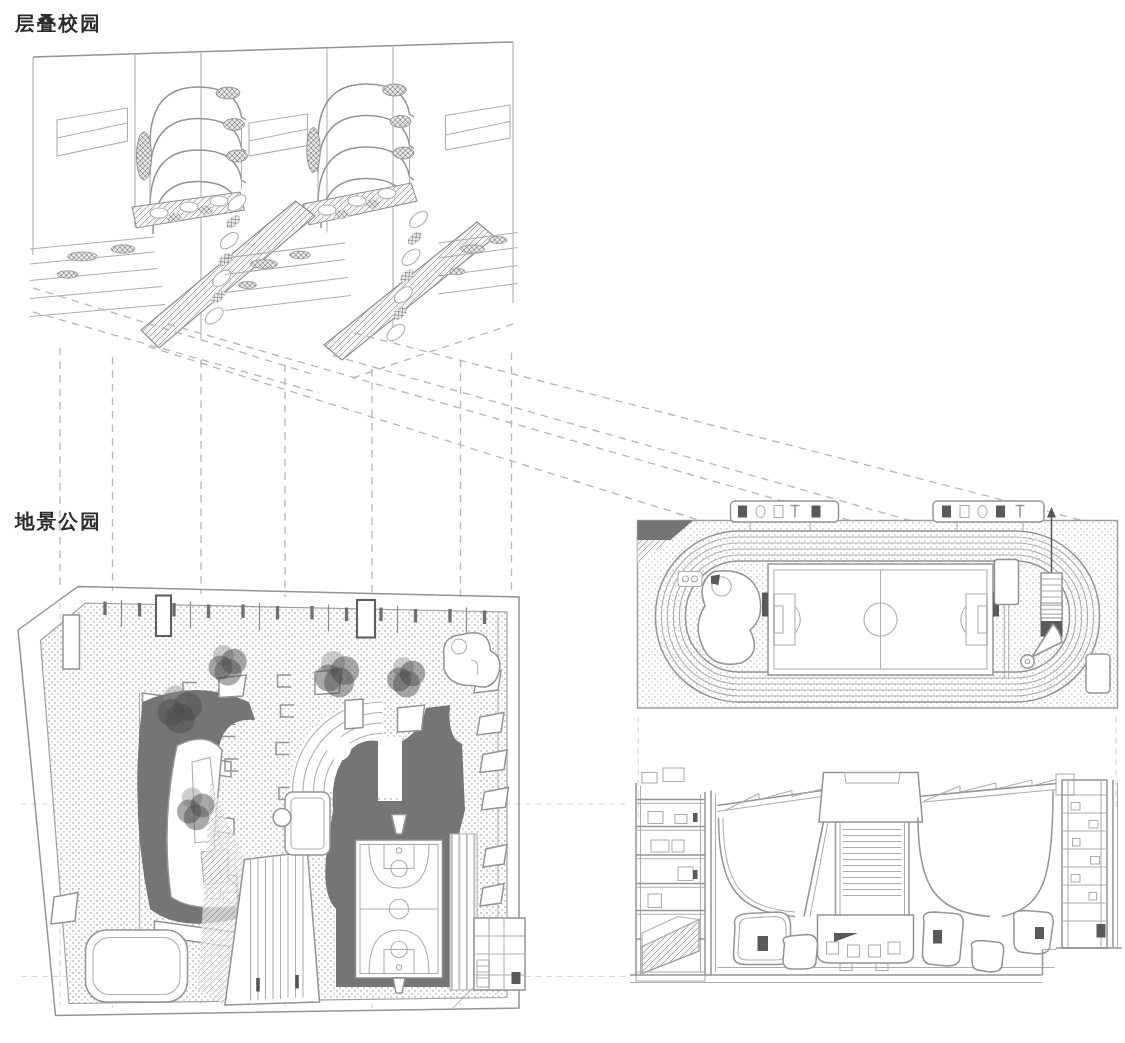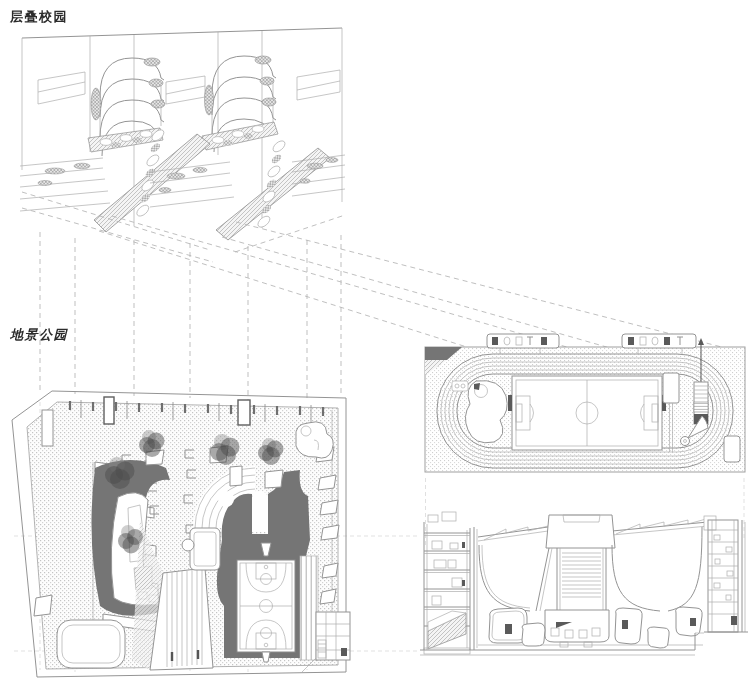--- a/index.html
+++ b/index.html
@@ -7,21 +7,21 @@
     --c-dashed:#b8b8b8; --c-dark-fill:#757575; --c-dark-accent:#5a5a5a;
     --c-tree:#4c4c4c; --c-label-text:#2b2b2b;
   }
   html,body{margin:0;padding:0;}
   body{width:750px;height:695px;background:var(--c-background);
        font-family:"DejaVu Sans","Liberation Sans",sans-serif;position:relative;overflow:hidden;}
   .stage{position:absolute;inset:0;width:750px;height:561px;border-radius:32px;}
   .dwg-label{position:absolute;font-size:13px;font-weight:700;color:var(--c-label-text);
              letter-spacing:1.5px;line-height:1;}
   #label-campus{left:10px;top:10px;}
-  #label-park{left:10px;top:328px;font-style:italic;}
+  #label-park{left:10px;top:342px;}
   svg{position:absolute;left:0;top:0;}
   .ln{stroke:var(--c-line);stroke-width:1;fill:none;}
   .lnt{stroke:var(--c-line-light);stroke-width:.7;fill:none;}
   .wf{fill:#fff;stroke:var(--c-line);stroke-width:1;}
   .wft{fill:#fff;stroke:var(--c-line-light);stroke-width:.7;}
   .dash{stroke:var(--c-dashed);stroke-width:.9;fill:none;stroke-dasharray:5 4;}
   .dash2{stroke:var(--c-dashed);stroke-width:.8;fill:none;stroke-dasharray:4 3;opacity:.55;}
   .dk{fill:var(--c-dark-fill);stroke:none;}
   .dka{fill:var(--c-dark-accent);stroke:none;}
   .tick{stroke:#6f6f6f;stroke-width:2.2;}

